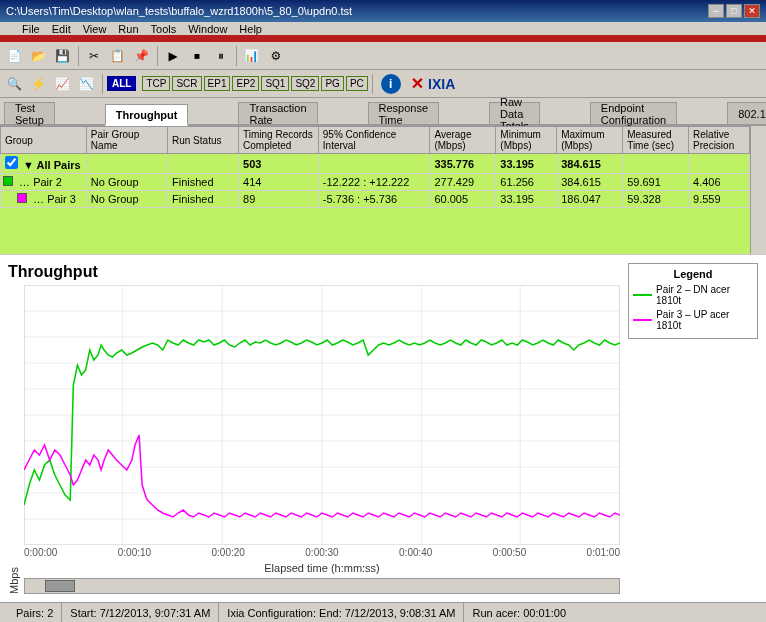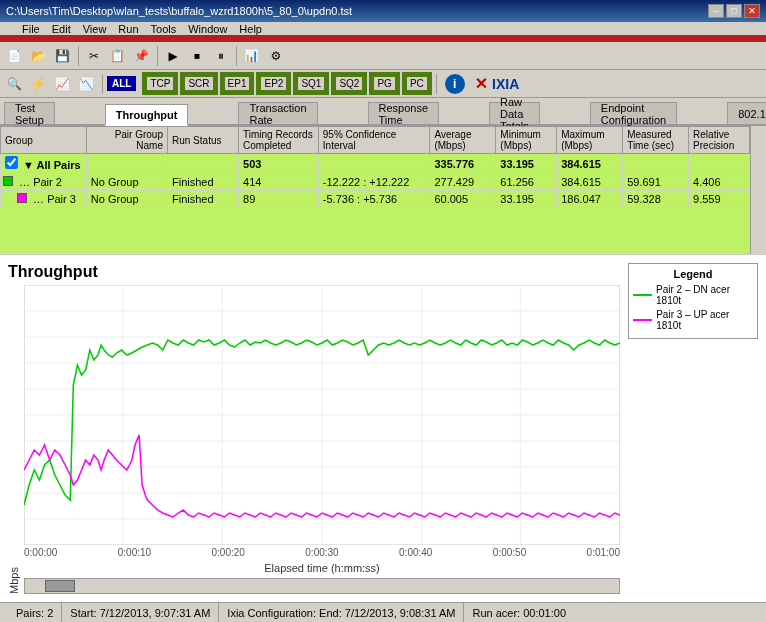--- a/index.html
+++ b/index.html
@@ -76,21 +76,21 @@
       background: #0000aa;
       color: white;
       font-size: 10px;
       font-weight: bold;
       padding: 1px 4px;
       border: 1px solid #000080;
     }
     .tb-tag {
       font-size: 10px;
       padding: 1px 3px;
-      border: 5px solid #4d7c0f;
+      border: 1px solid #4d7c0f;
       background: #d4d0c8;
       cursor: pointer;
     }
     .ixia-logo { 
       color: #003399; font-weight: bold; font-size: 14px; 
       margin-left: 4px;
     }
 
     
     #tabs {
@@ -346,21 +346,21 @@
   </div>
 
 <div id="main-content">
 
   <div id="table-area">
     <div style="overflow:auto; height:100%; margin-right:16px;">
       <table id="data-table">
         <thead>
           <tr>
             <th style="min-width:80px;">Group</th>
-            <th style="min-width:80px;text-align:right;">Pair Group<br>Name</th>
+            <th style="min-width:80px;">Pair Group<br>Name</th>
             <th style="min-width:70px;">Run Status</th>
             <th style="min-width:60px;">Timing Records<br>Completed</th>
             <th style="min-width:110px;margin-left:24px;">95% Confidence<br>Interval</th>
             <th style="min-width:65px;">Average<br>(Mbps)</th>
             <th style="min-width:60px;">Minimum<br>(Mbps)</th>
             <th style="min-width:65px;">Maximum<br>(Mbps)</th>
             <th style="min-width:65px;">Measured<br>Time (sec)</th>
             <th style="min-width:60px;">Relative<br>Precision</th>
           </tr>
         </thead>

